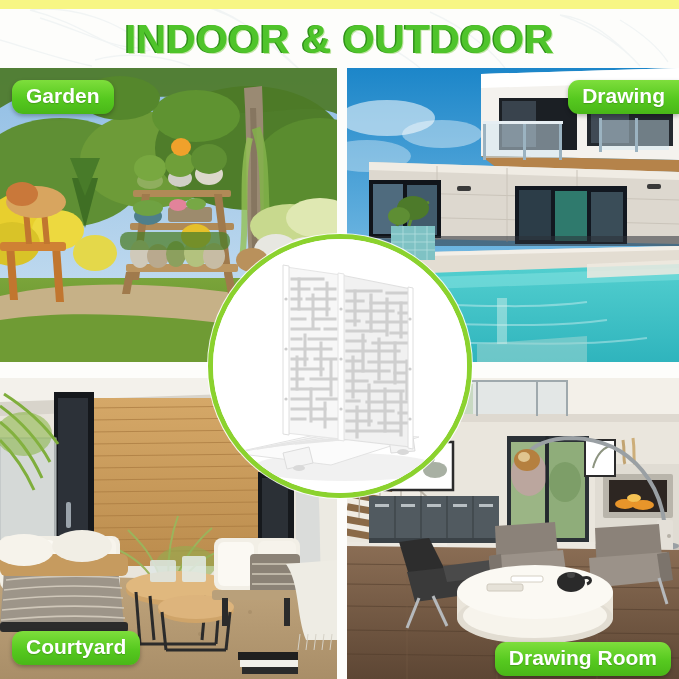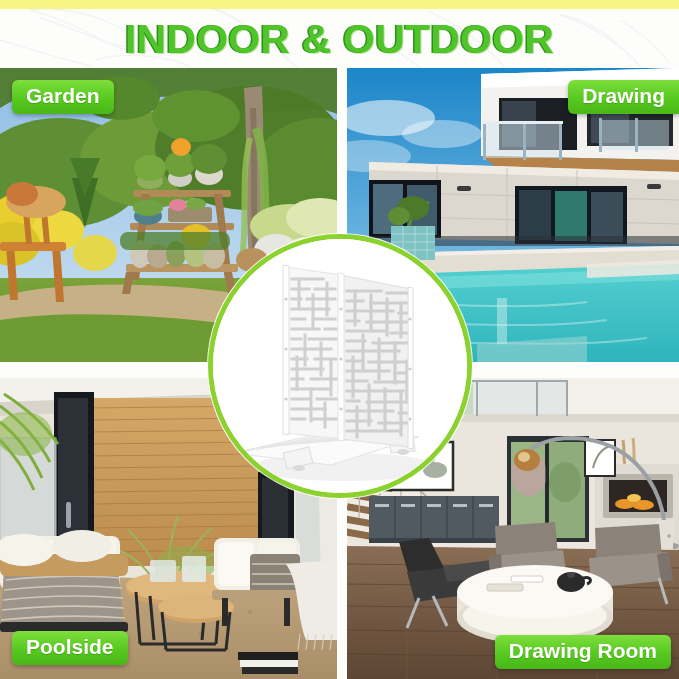--- a/index.html
+++ b/index.html
@@ -34,29 +34,29 @@
   .cell-tr{left:347px;top:0;width:332px;height:294px;}
   .cell-bl{left:0;top:310px;width:337px;height:301px;}
   .cell-br{left:347px;top:310px;width:332px;height:301px;}
   .photo{position:absolute;inset:0;}
 
   
   .badge{
     position:absolute;
     background:linear-gradient(180deg,#7ede3c 0%,#56c91f 55%,#49b718 100%);
     color:#ffffff;font-weight:bold;font-size:21px;
-    padding:5px 14px 7px 14px;border-radius:6px;
+    padding:5px 14px 7px 14px;border-radius:11px;
     box-shadow:0 2px 4px rgba(0,0,0,.28);
     text-shadow:0 1px 1px rgba(0,0,0,.18);
     white-space:nowrap;line-height:1.05;
   }
   .badge-garden{left:12px;top:12px;}
   .badge-poolside{right:0px;top:12px;border-top-right-radius:0;border-bottom-right-radius:0;}
   .badge-courtyard{left:12px;bottom:14px;}
-  .badge-drawing{right:8px;bottom:10px;}
+  .badge-drawing{right:8px;bottom:3px;}
 
   
   .circle{
     position:absolute;left:208px;top:234px;width:264px;height:264px;
     border-radius:50%;background:#ffffff;
     border:5px solid #8bd22e;
     box-sizing:border-box;
     overflow:hidden;
     box-shadow:0 0 0 1px rgba(255,255,255,.9);
     z-index:20;
@@ -409,21 +409,21 @@
             <path d="M308 256 L306 272"></path>
             <path d="M316 256 L314 272"></path>
           <path d="M324 256 L322 272"></path>
             <path d="M332 256 L330 272"></path>
         </g>
 
         <rect x="238" y="274" width="60" height="8" fill="#1f1f1f"></rect>
         <rect x="240" y="282" width="58" height="7" fill="#f2f0ea"></rect>
         <rect x="242" y="289" width="56" height="7" fill="#2a2a2a"></rect>
       </svg>
-      <div class="badge badge-courtyard">Poolside</div>
+      <div class="badge badge-courtyard">Courtyard</div>
     </div>
 
     <div class="cell cell-br">
       <svg class="photo" viewBox="0 0 332 301" preserveAspectRatio="none">
         <defs>
           <linearGradient id="dFloor" x1="0" y1="0" x2="0" y2="1">
             <stop offset="0" stop-color="#8a6d54"></stop>
               <stop offset="1" stop-color="#5d4634"></stop>
           </linearGradient>
         </defs>

